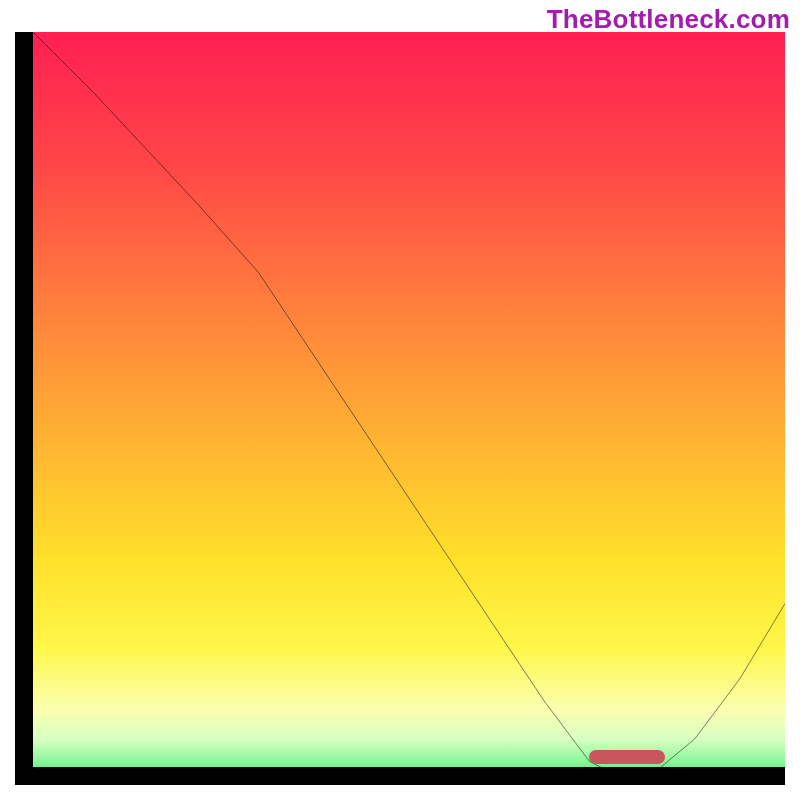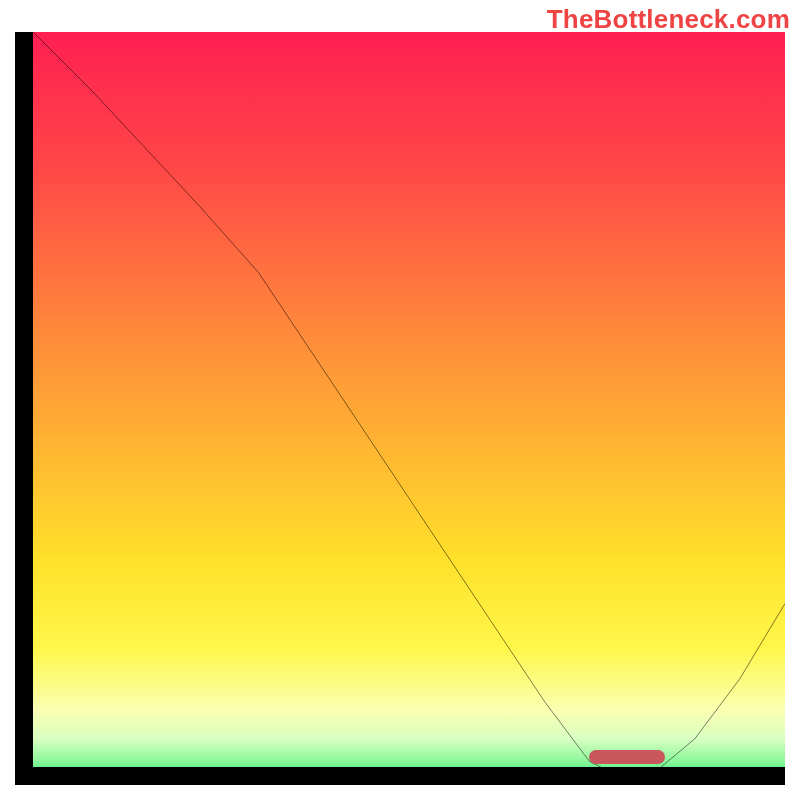--- a/index.html
+++ b/index.html
@@ -15,21 +15,21 @@
     position: relative;
     width: 800px;
     height: 800px;
   }
   .watermark {
     position: absolute;
     top: 4px;
     right: 10px;
     font-size: 26px;
     font-weight: 600;
-    color: #ef4444;
+    color: #a21caf;
     letter-spacing: 0.2px;
     z-index: 50;
   }
   .plot-outer {
     position: absolute;
     left: 15px;
     top: 32px;
     width: 770px;
     height: 753px;
     background: #000;

